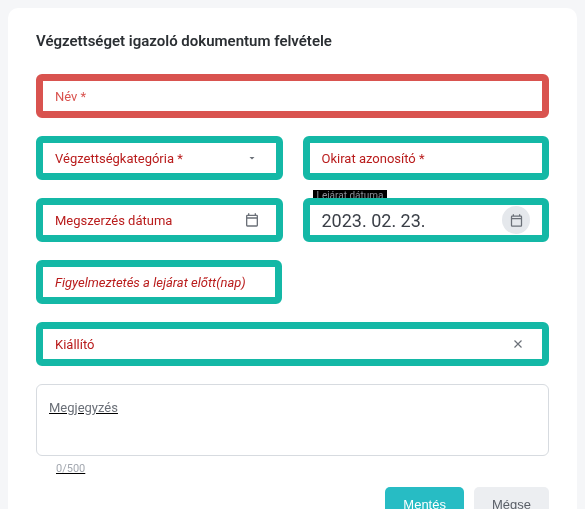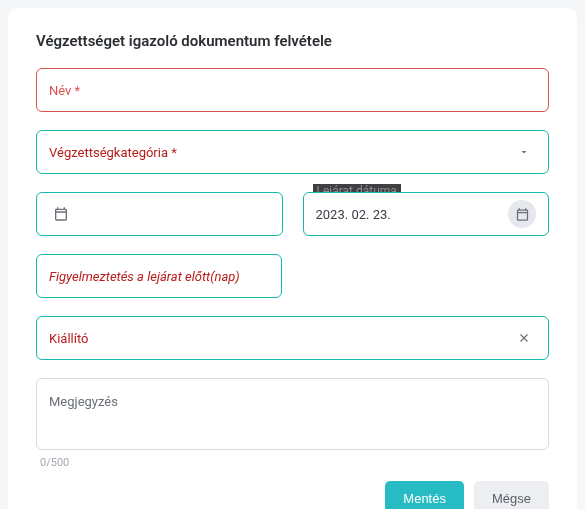--- a/index.html
+++ b/index.html
@@ -16,67 +16,67 @@
     background: #fff;
     border-radius: 10px;
     padding: 24px 28px 20px;
     width: 569px;
     margin: 0 auto;
   }
   .title {
     font-size: 15px;
     font-weight: 600;
     color: #2b2f33;
-    margin-bottom: 18px;
+    margin-bottom: 24px;
   }
   .row {
     display: flex;
     gap: 20px;
     margin-bottom: 18px;
   }
   .row .field { flex: 1; }
   .row-single { margin-bottom: 18px; }
 
   .field {
     position: relative;
   }
   .input-wrap {
-    border: 1px solid #14b8a6;
+    border: 7px solid #14b8a6;
     border-radius: 6px;
     height: 44px;
     display: flex;
     align-items: center;
     padding: 0 12px;
     background: #fff;
     position: relative;
   }
   .input-wrap.error {
     border-color: #d9534f;
   }
   .float-label {
     position: absolute;
     top: -8px;
     left: 10px;
-    background: #404040;
+    background: #000000;
     padding: 0 4px;
-    font-size: 12px;
+    font-size: 10px;
     color: #8a8f98;
   }
   .placeholder {
     font-size: 13px;
     color: #b91c1c;
     flex: 1;
     white-space: nowrap;
     overflow: hidden;
   }
   .placeholder.error-text {
     color: #d9534f;
   }
   .value {
-    font-size: 13px;
+    font-size: 18px;
     color: #3a3f47;
     flex: 1;
   }
   .icon-right {
     flex: 0 0 auto;
     width: 24px;
     height: 24px;
     display: flex;
     align-items: center;
     justify-content: center;
@@ -100,21 +100,21 @@
     background: #fff;
   }
   .textarea-wrap .placeholder {
     font-size: 13px;
     color: #6b7078;
   }
   .counter {
     font-size: 11px;
     color: #a2a7af;
     margin-top: 6px;
-    margin-left: 4px;
+    margin-left: 20px;
   }
   .actions {
     display: flex;
     justify-content: flex-end;
     gap: 10px;
     margin-top: 12px;
   }
   .btn {
     height: 34px;
     padding: 0 18px;
@@ -153,25 +153,31 @@
     <div class="field">
       <div class="input-wrap">
         <span class="placeholder">Végzettségkategória *</span>
         <span class="icon-right">
           <svg width="12" height="12" viewBox="0 0 24 24" fill="currentColor">
               <path d="M7 10l5 5 5-5z"></path>
             </svg>
         </span>
       </div>
     </div>
+    <div class="field">
+      <div class="input-wrap">
+        <span class="placeholder">Okirat azonosító *</span>
+      </div>
+    </div>
   </div>
 
   <div class="row">
     <div class="field">
       <div class="input-wrap">
+        <span class="placeholder">Megszerzés dátuma</span>
         <span class="icon-right">
           <svg width="16" height="16" viewBox="0 0 24 24" fill="currentColor">
               <path d="M19 4h-1V2h-2v2H8V2H6v2H5a2 2 0 0 0-2 2v14a2 2 0 0 0 2 2h14a2 2 0 0 0 2-2V6a2 2 0 0 0-2-2zm0 16H5V10h14v10zM5 8V6h14v2H5z"></path>
             </svg>
         </span>
       </div>
     </div>
     <div class="field">
       <span class="float-label">Lejárat dátuma</span>
       <div class="input-wrap">
@@ -199,21 +205,21 @@
         <span class="placeholder">Kiállító</span>
         <span class="icon-right">
           <svg width="14" height="14" viewBox="0 0 24 24" stroke="currentColor" stroke-width="2" fill="none">
               <path d="M18 6L6 18M6 6l12 12"></path>
             </svg>
         </span>
       </div>
     </div>
   </div>
 
-  <div class="row-single" style="margin-bottom:0;">
+  <div class="row-single" style="margin-bottom:0;text-decoration:underline;">
     <div class="field">
       <div class="textarea-wrap">
         <span class="placeholder">Megjegyzés</span>
       </div>
       <div class="counter">0/500</div>
     </div>
   </div>
 
   <div class="actions">
     <button class="btn btn-primary">Mentés</button>

